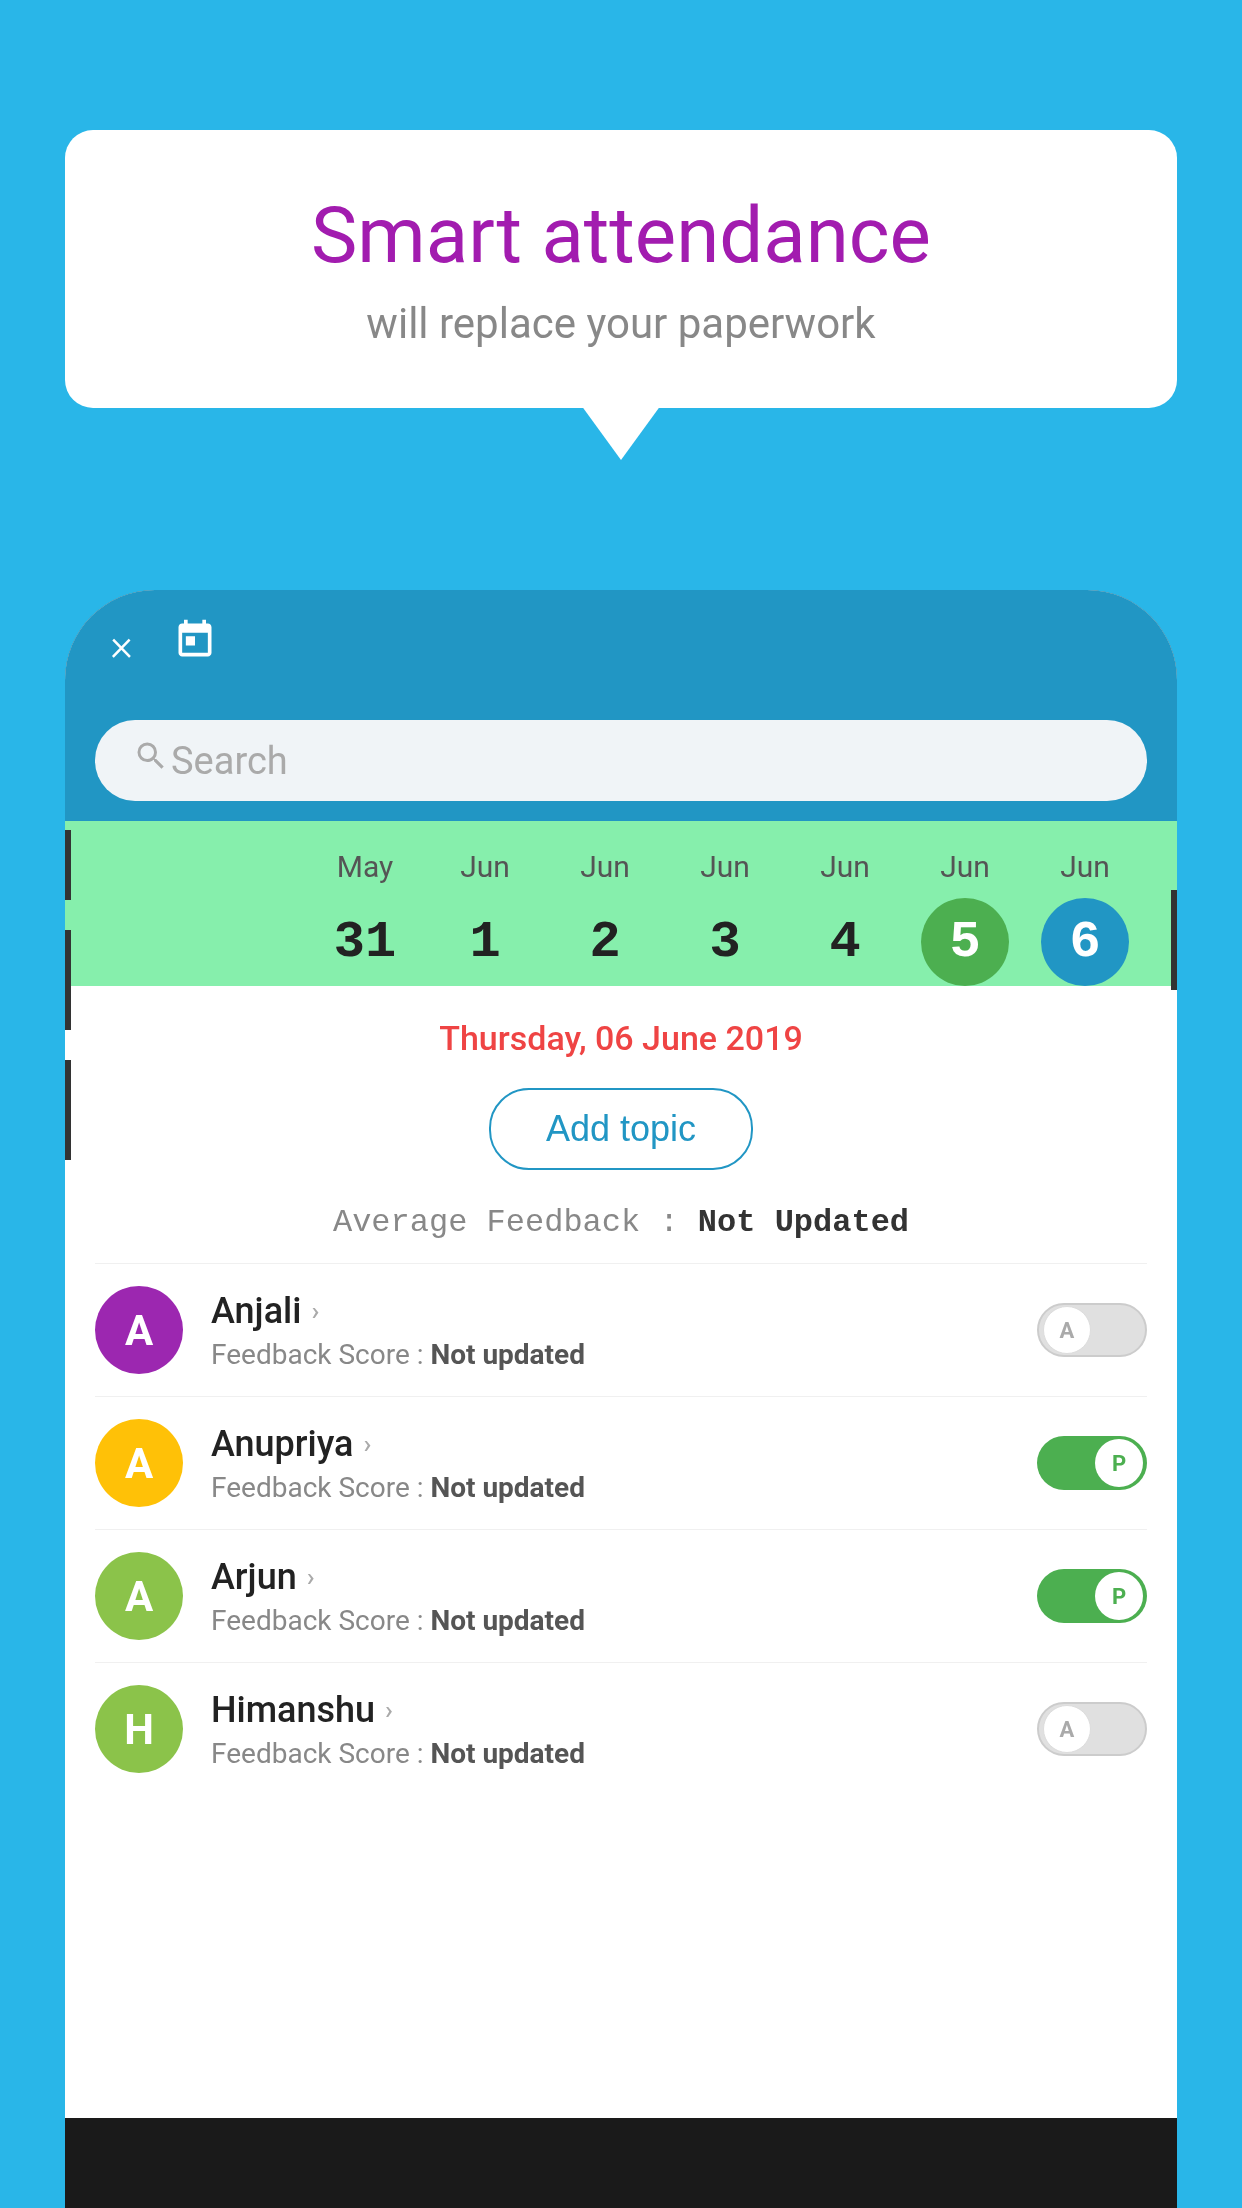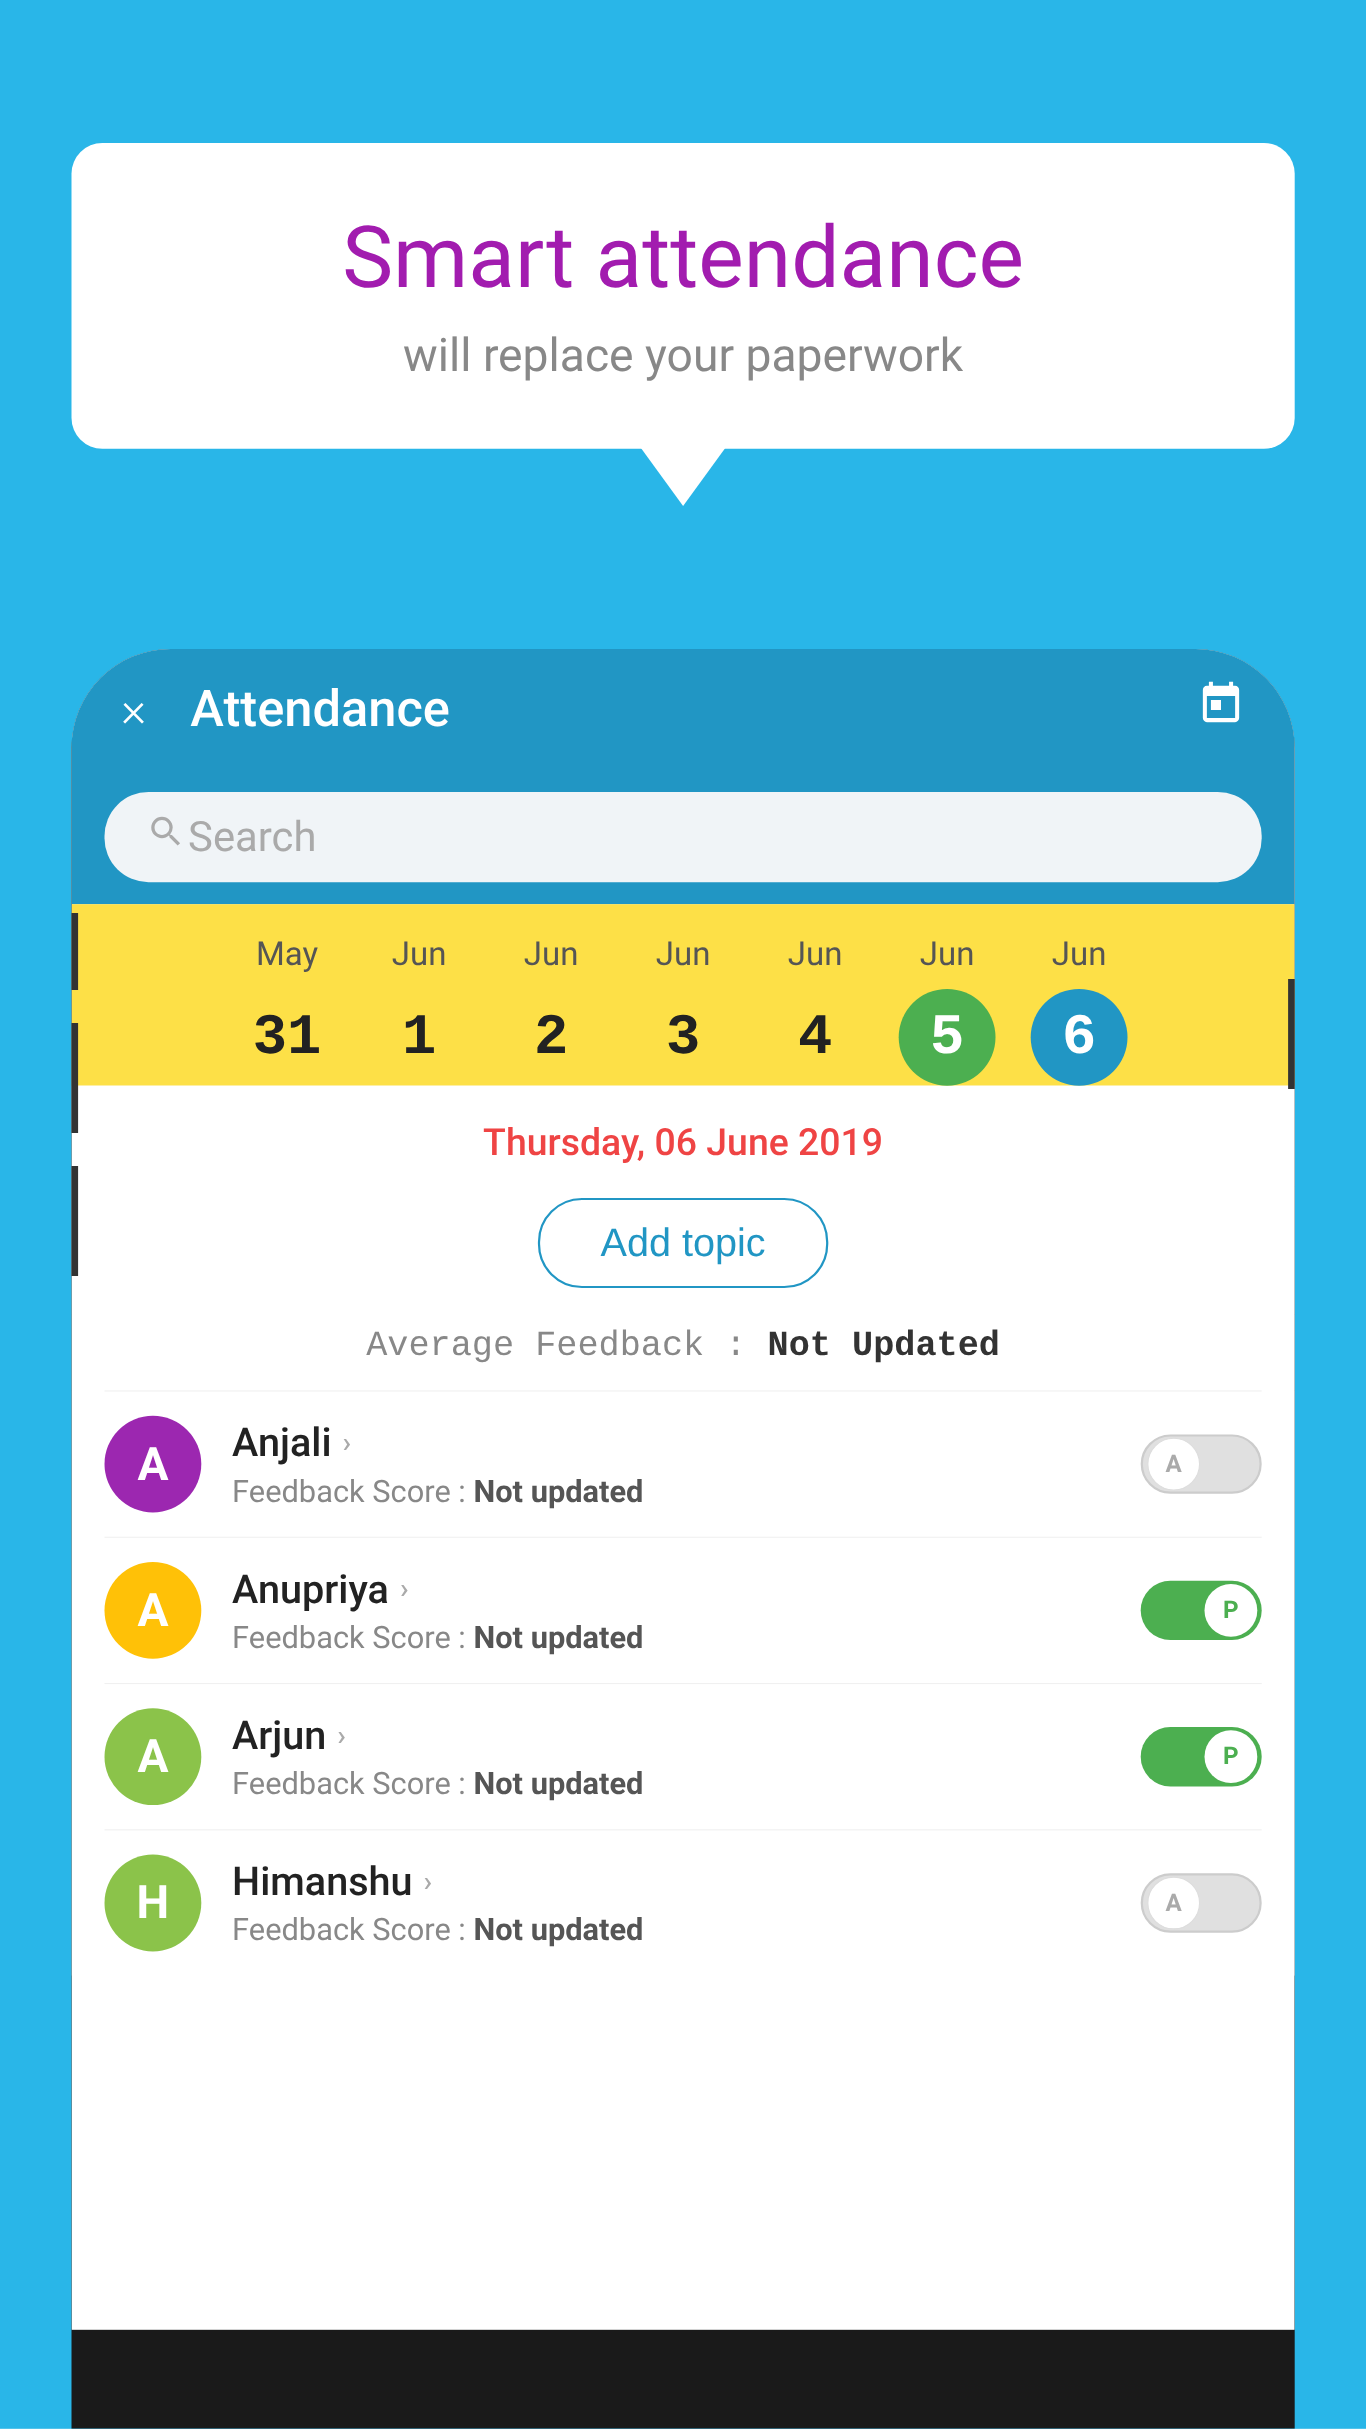--- a/index.html
+++ b/index.html
@@ -151,23 +151,23 @@
       font-size: 38px;
     }
     .search-input-text {
       font-size: 38px;
       color: #aaa;
     }
 
     
     .calendar-row {
       display: flex;
-      justify-content: center;
-      padding: 28px 16px 0;
-      background: #fde047;
+      justify-content: flex-end;
+      padding: 28px 32px 0;
+      background: #86efac;
     }
     .calendar-day-col {
       display: flex;
       flex-direction: column;
       align-items: center;
       gap: 14px;
       min-width: 120px;
     }
     .cal-month {
       font-size: 30px;
@@ -380,21 +380,20 @@
   <div class="side-btn-right"></div>
   <div class="side-btn-left-1"></div>
   <div class="side-btn-left-2"></div>
   <div class="side-btn-left-3"></div>
 
 
   <div class="phone-screen">
 
     <div class="app-header">
       <span class="header-close">×</span>
-      <span class="header-title">Attendance</span>
       <span class="header-calendar">
         <svg width="44" height="44" viewBox="0 0 24 24" fill="white">
           <path d="M19 3h-1V1h-2v2H8V1H6v2H5C3.9 3 3 3.9 3 5v14c0 1.1.9 2 2 2h14c1.1 0 2-.9 2-2V5c0-1.1-.9-2-2-2zm0 16H5V8h14v11zM7 10h5v5H7z"></path>
         </svg>
       </span>
     </div>
 
     <div class="search-bar-container">
       <div class="search-bar">
         <span class="search-icon-wrap">

